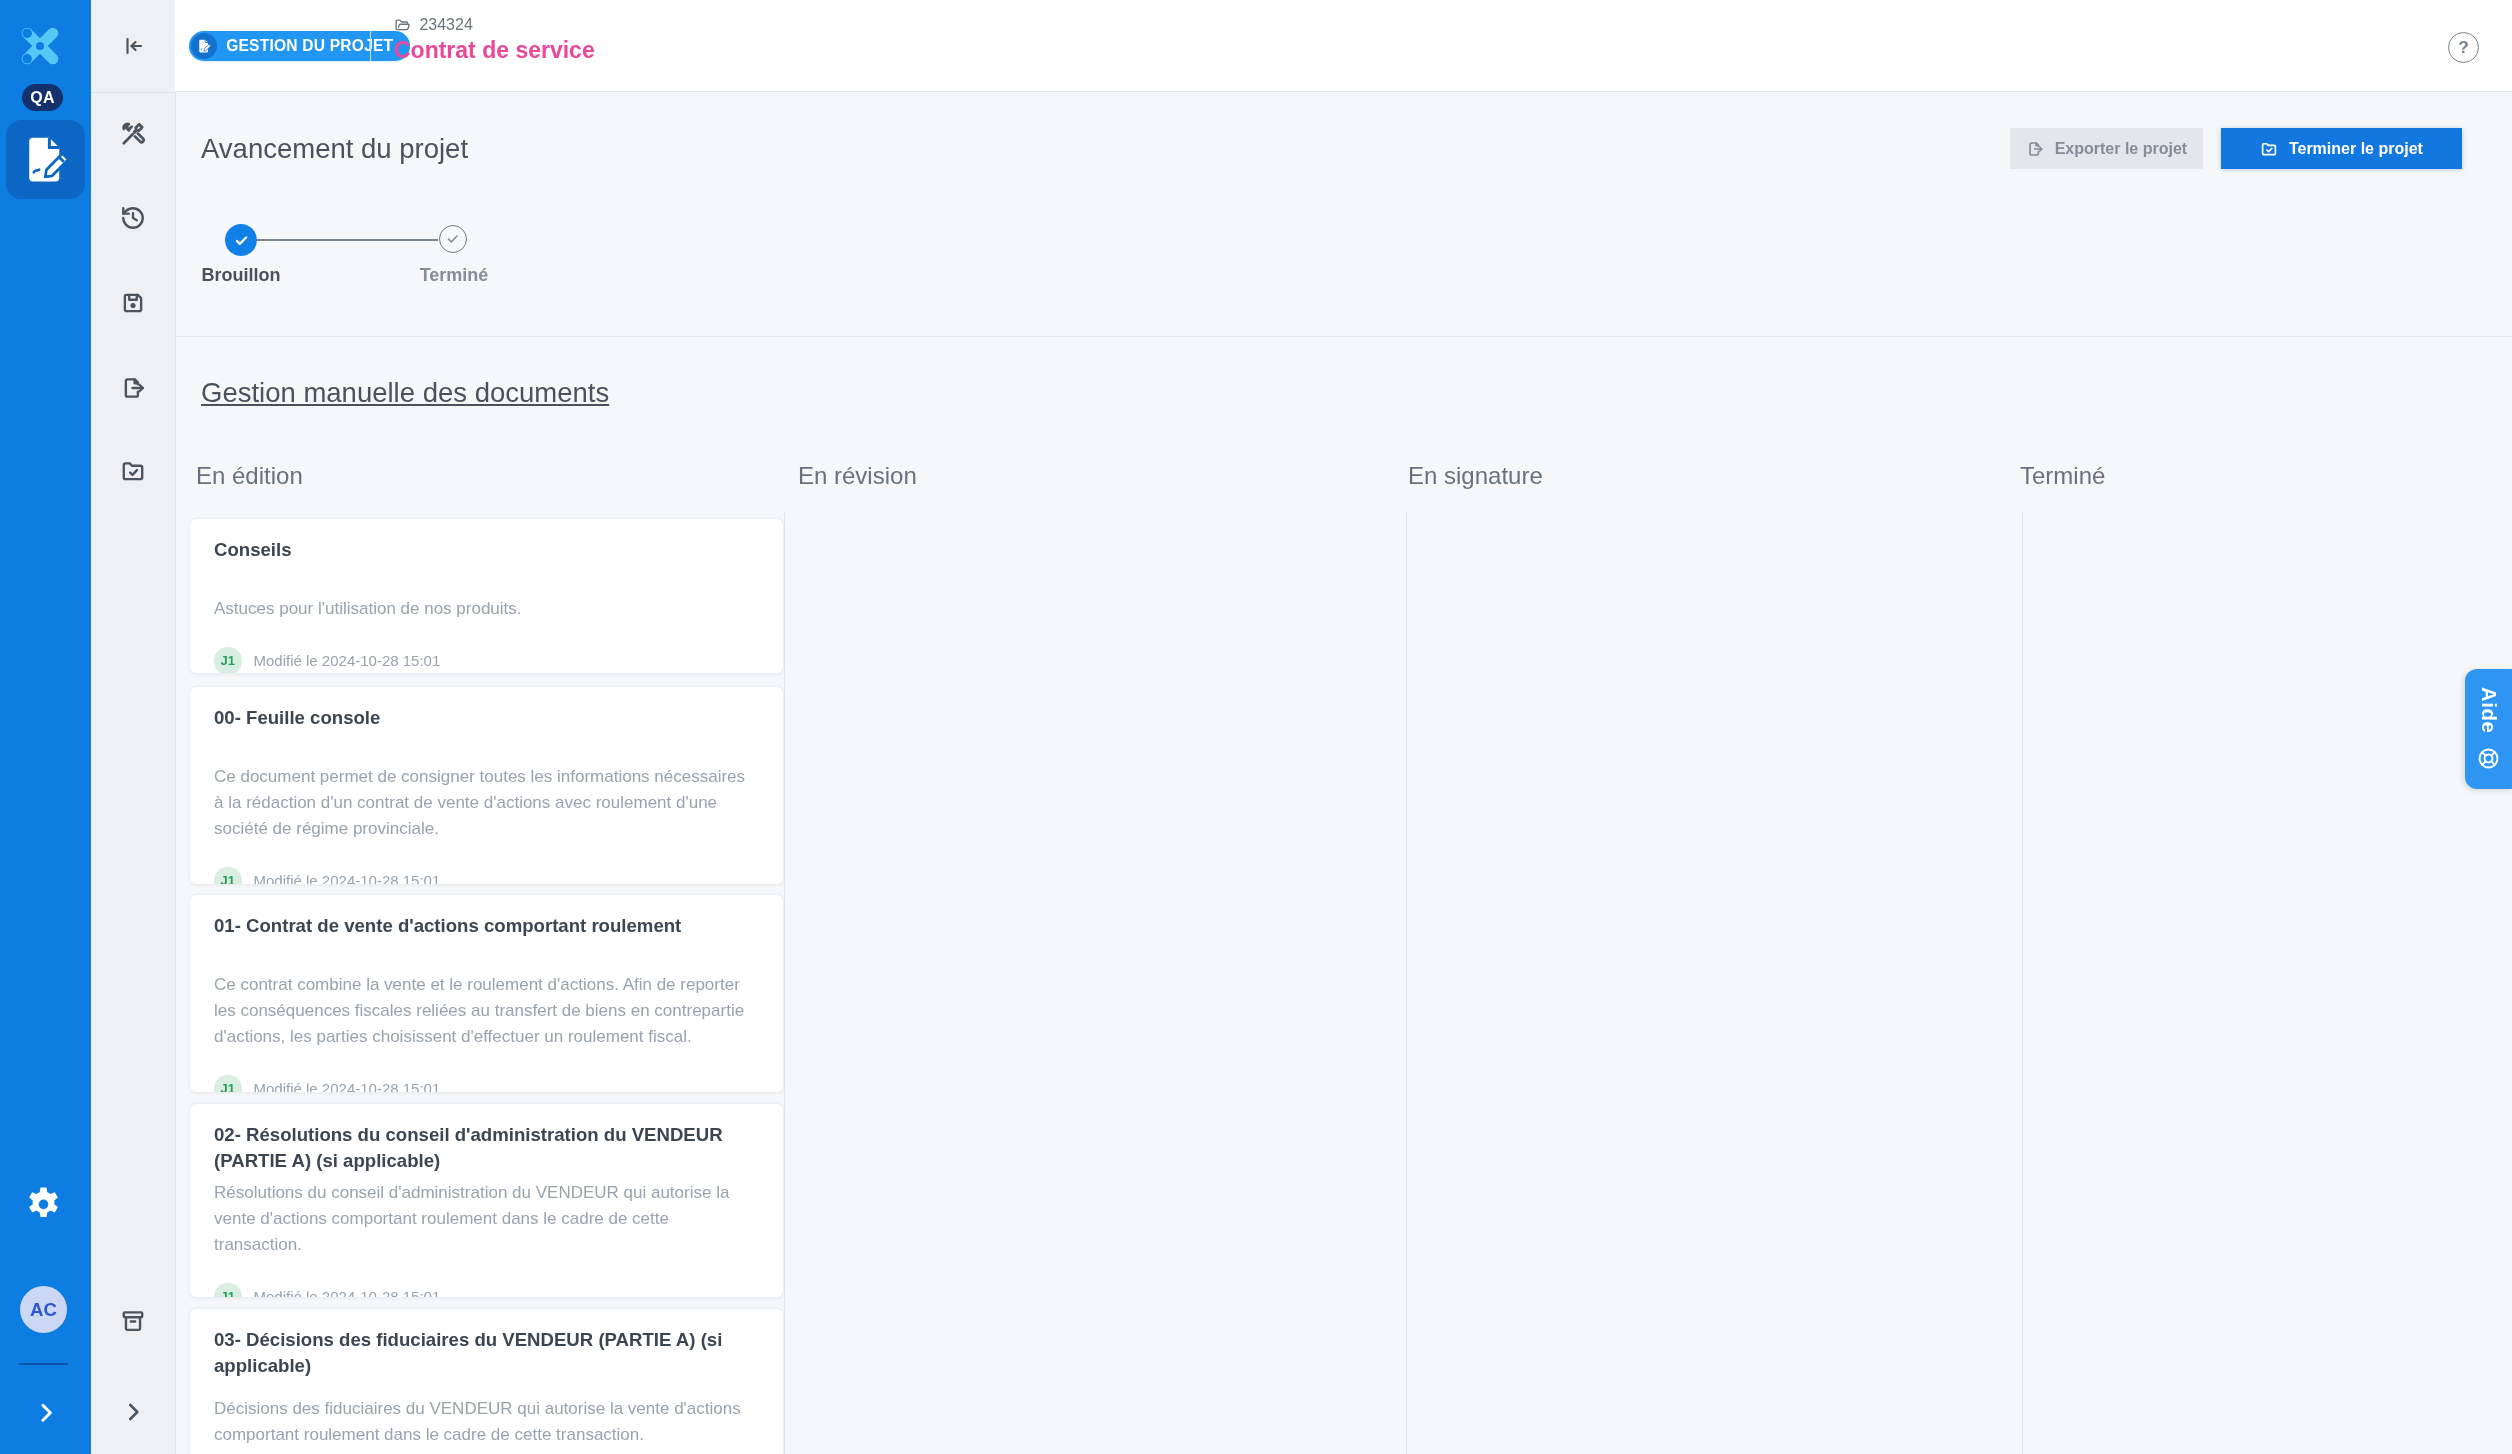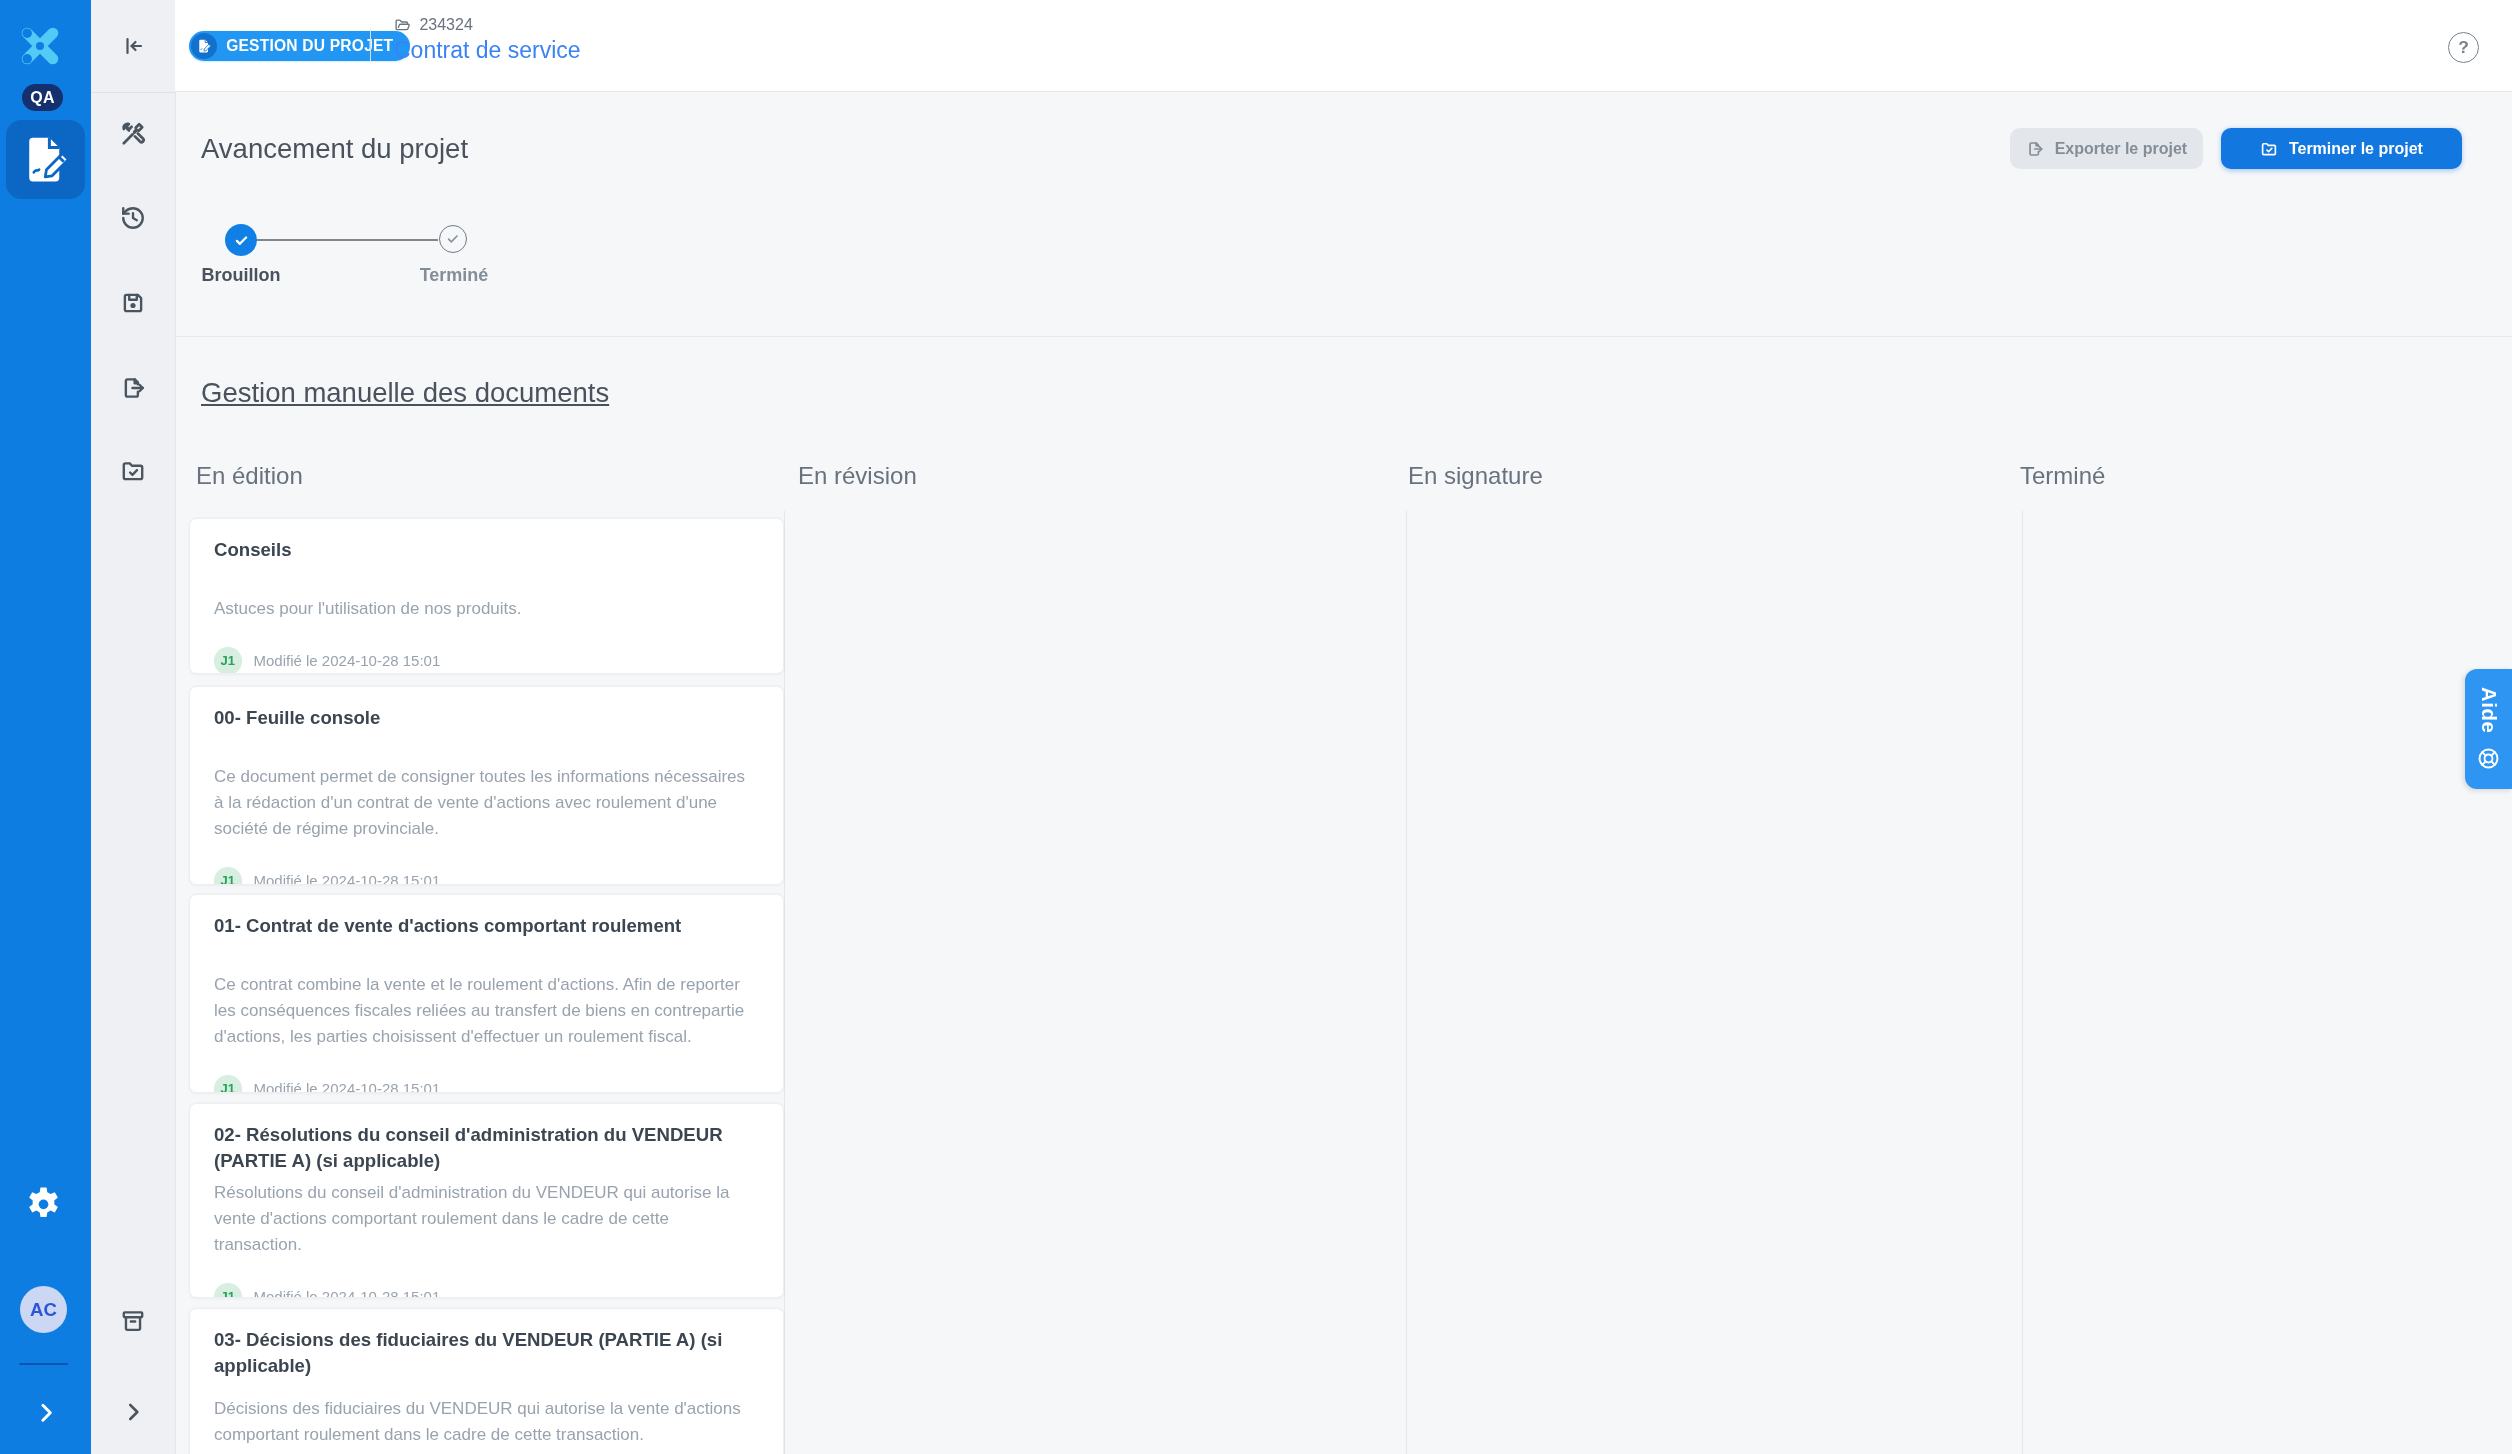--- a/index.html
+++ b/index.html
@@ -29,28 +29,28 @@
   .sb2-div{left:108px;top:1363px;width:48px;height:1.2px;background:#d9dde1;position:absolute;}
 
   
   .hdr{left:175px;top:0;width:2337px;height:91px;background:#fff;border-bottom:1.2px solid #e5e8ec;}
   .badge{left:13.8px;top:31px;height:30px;border-radius:15px;background:#2296f3;display:flex;align-items:center;
          padding:0 17px 0 1.8px;gap:9.6px;box-shadow:0 0.6px 1.8px rgba(33,150,243,.3);}
   .badge .bic{width:26px;height:26px;border-radius:50%;background:#1271cd;display:flex;align-items:center;justify-content:center;}
   .badge span{color:#fff;font-size:15.6px;font-weight:700;letter-spacing:0.2px;}
   .hdr-sep{left:195px;top:30px;width:1.2px;height:31px;background:#d8dde2;}
   .crumb-row{left:219px;top:16px;display:flex;align-items:center;gap:8.4px;color:#6a747e;font-size:16px;}
-  .page-title{left:219px;top:37px;font-size:23px;color:#3b82f6;font-weight:400;}
+  .page-title{left:219px;top:37px;font-size:23px;color:#ec4899;font-weight:700;}
   .help{left:2273px;top:32px;width:29px;height:29px;border-radius:50%;border:1.8px solid #78828c;color:#78828c;
         font-size:17.4px;font-weight:700;display:flex;align-items:center;justify-content:center;}
 
   
   .h2{font-size:27.5px;color:#49525d;font-weight:400;}
   .sec1-title{left:201px;top:133px;}
-  .btn{position:absolute;top:128px;height:41px;border-radius:10px;display:flex;align-items:center;justify-content:center;
+  .btn{position:absolute;top:128px;height:41px;border-radius:0;display:flex;align-items:center;justify-content:center;
        gap:10.8px;font-size:16px;font-weight:600;}
   .btn-export{left:2010px;width:193px;background:#e3e7eb;color:#838d98;}
   .btn-finish{left:2221px;width:241px;background:#1377e0;color:#fff;box-shadow:0 1.2px 4.8px rgba(19,119,224,.35);}
   .step-line{left:257px;top:239px;width:181px;height:1.8px;background:#7d8792;}
   .step-c1{left:225px;top:224px;width:32px;height:32px;border-radius:50%;background:#1180e6;display:flex;align-items:center;justify-content:center;}
   .step-c2{left:439px;top:225px;width:26px;height:26px;border-radius:50%;border:1.8px solid #6f7a85;background:#f6f7f9;
            display:flex;align-items:center;justify-content:center;}
   .step-lab{position:absolute;top:265px;width:144px;text-align:center;font-size:18px;}
   .lab1{left:169px;color:#49525d;font-weight:700;}
   .lab2{left:382px;color:#848e98;font-weight:600;}

